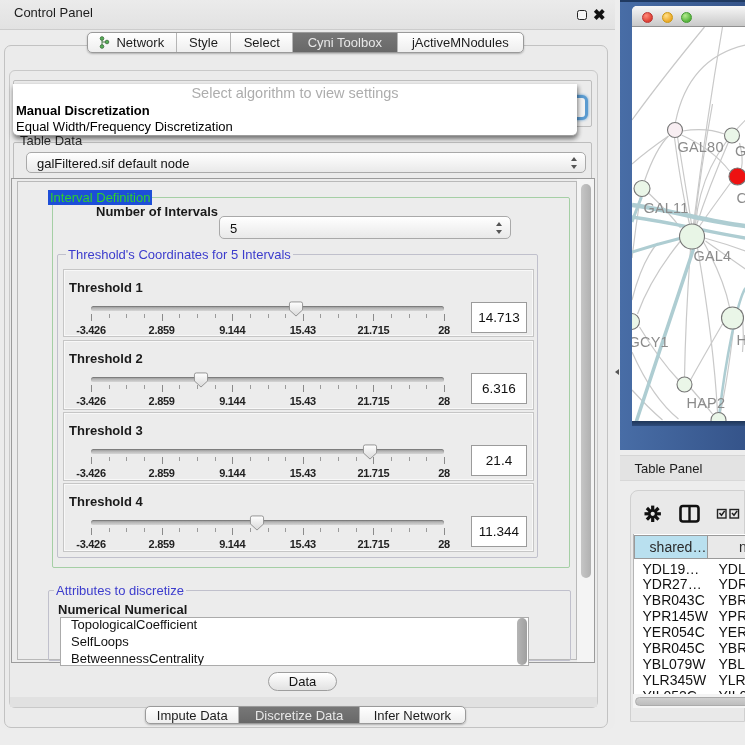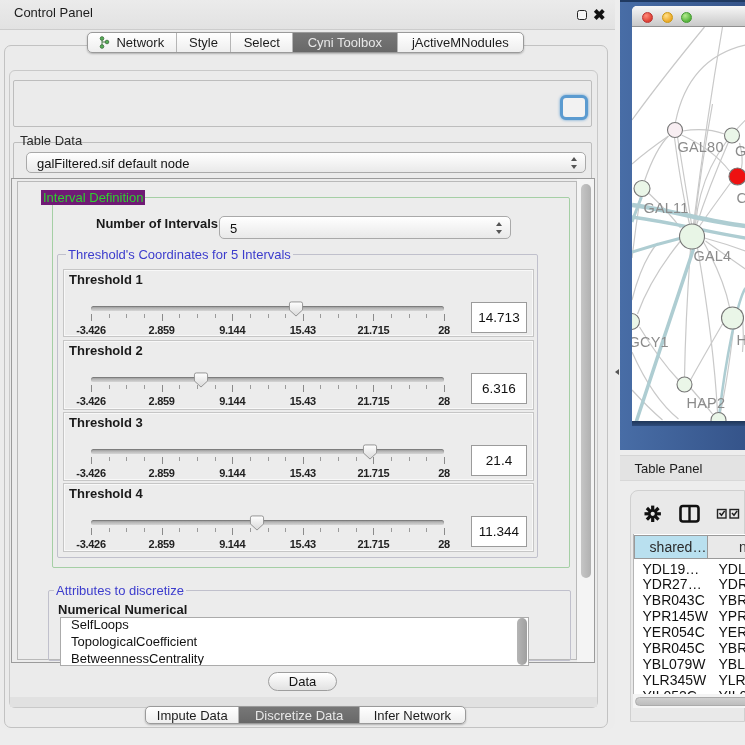--- a/index.html
+++ b/index.html
@@ -48,21 +48,21 @@
 .stepper:before { content:""; position:absolute; left:1px; top:0;
   border-left:3.5px solid transparent; border-right:3.5px solid transparent;
   border-bottom:4.5px solid #555; }
 .stepper:after { content:""; position:absolute; left:1px; bottom:0;
   border-left:3.5px solid transparent; border-right:3.5px solid transparent;
   border-top:4.5px solid #555; }
 
 
 .thp { position:absolute; left:63px; width:471px; background:#ececec;
   border:1px solid #c6c6c6; box-shadow:inset 0 0 0 1px #f8f8f8; }
-.thp .lab { position:absolute; left:5px; top:2px; font-size:13px; font-weight:bold; color:#1a1a1a; }
+.thp .lab { position:absolute; left:5px; top:10px; font-size:13px; font-weight:bold; color:#1a1a1a; }
 .track { position:absolute; left:27px; width:353px; height:5px; border-radius:3px;
   background:linear-gradient(#9b9b9b,#d6d6d6); box-shadow:inset 0 1px 1px rgba(0,0,0,.25); }
 .vbox { position:absolute; left:407px; width:56px; height:31px; background:#fff;
   border:1px solid #9b9b9b; font-size:13.5px; color:#111;
   display:flex; align-items:center; justify-content:center; }
 .tlabel { position:absolute; font-size:11px; font-weight:bold; color:#222;
   transform:translateX(-50%); letter-spacing:-0.3px; }
 .thumb { position:absolute; width:15px; height:16px; transform:translateX(-50%); }
 
 
@@ -137,34 +137,42 @@
   <div class="abs" style="left:560px; top:95px; width:28px; height:25px; border-radius:6px;
        border:3px solid #5b9bd0; background:#f2f2f2; box-shadow:0 0 3px #5b9bd0;"></div>
 
   <div class="grp" style="left:13px; top:142px; width:579px; height:38px;"></div>
   <div class="grplab" style="left:20px; top:133px; color:#2a2a2a;">Table Data</div>
   <div class="combo" style="left:26px; top:152px; width:560px; height:21px;">
     <span class="cv">galFiltered.sif default node</span>
       <span class="stepper"></span>
   </div>
 
+  <div class="abs" style="left:13px; top:84px; width:564px; height:52px; background:#ffffff;
+       border-radius:0 0 5px 5px; border-bottom:1px solid #9d9d9d;
+       box-shadow:0 3px 5px rgba(0,0,0,.42), 2px 2px 4px rgba(0,0,0,.18); z-index:30;">
+    <div style="position:absolute; left:0; top:1px; width:100%; text-align:center;
+         font-size:14.5px; color:#adadad;">Select algorithm to view settings</div>
+    <div style="position:absolute; left:3px; top:19px; font-size:13px; font-weight:bold; color:#000;">Manual Discretization</div>
+    <div style="position:absolute; left:3px; top:35px; font-size:13px; color:#000;">Equal Width/Frequency Discretization</div>
+  </div>
 
   <div class="abs" style="left:11px; top:178px; width:584px; height:485px;
        border:1px solid #9b9b9b; background:#ececec;"></div>
   <div class="abs" style="left:17px; top:181px; width:560px; height:479px;
        border:1px solid #b9b9b9; background:#ececec;"></div>
 
   <div class="abs" style="left:577px; top:179px; width:17px; height:483px; background:#f4f4f4;"></div>
   <div class="abs" style="left:581px; top:184px; width:10px; height:394px;
        background:linear-gradient(90deg,#c6c6c6,#b0b0b0); border-radius:5px;"></div>
 
   <div class="grp" style="left:52px; top:197px; width:518px; height:371px; border-color:#a5cfa5;"></div>
-  <div class="grplab" style="left:41px; top:190px; color:#2ed02e; background:#701a75; padding:0 2px;">Interval Definition</div>
-
-  <div class="grplab" style="left:96px; top:216px; font-weight:bold; color:#1a1a1a;">Number of Intervals</div>
+  <div class="grplab" style="left:48px; top:190px; color:#2ed02e; background:#1d4ed8; padding:0 2px;">Interval Definition</div>
+
+  <div class="grplab" style="left:96px; top:204px; font-weight:bold; color:#1a1a1a;">Number of Intervals</div>
   <div class="combo" style="left:219px; top:216px; width:292px; height:23px;">
     <span class="cv">5</span>
       <span class="stepper"></span>
   </div>
 
   <div class="grp" style="left:57px; top:254px; width:481px; height:304px; border-color:#c0c0cc;"></div>
   <div class="grplab" style="left:66px; top:247px; color:#3c3ccd; background:#ececec; padding:0 2px;">Threshold's Coordinates for 5 Intervals</div>
 
   <div id="thresholds">
 <div class="thp" style="top:269px; height:68px;">
@@ -330,22 +338,22 @@
           </defs>
         </svg>
   <div class="vbox" style="top:32px;">11.344</div>
 </div>
 </div>
 
   <div class="grp" style="left:48px; top:590px; width:523px; height:71px; border-color:#c0c0cc;"></div>
   <div class="grplab" style="left:54px; top:583px; color:#3c3ccd; background:#ececec; padding:0 2px;">Attributes to discretize</div>
   <div class="grplab" style="left:58px; top:602px; font-weight:bold; color:#1a1a1a;">Numerical Numerical</div>
   <div id="attrlist" class="abs">
+    <div>TopologicalCoefficient</div>
     <div>SelfLoops</div>
-    <div>TopologicalCoefficient</div>
     <div>BetweennessCentrality</div>
   </div>
   <div class="abs" style="left:517px; top:618px; width:10px; height:46.5px;
        background:linear-gradient(90deg,#b5b5b5,#9f9f9f); border-radius:5px;"></div>
 
   <div id="applybtn" class="abs">Data</div>
 
   <div class="tabrow abs" style="left:145px; top:706px; height:18px; width:321px;">
     <div class="tb" style="width:94px;">Impute Data</div>
     <div class="tb sel" style="width:121px;">Discretize Data</div>

